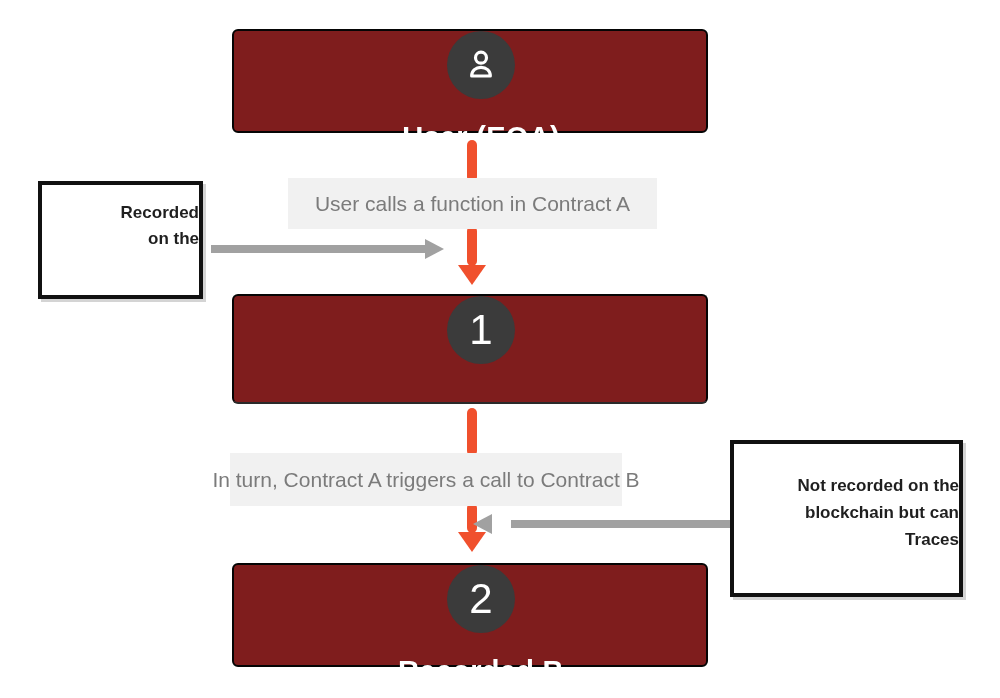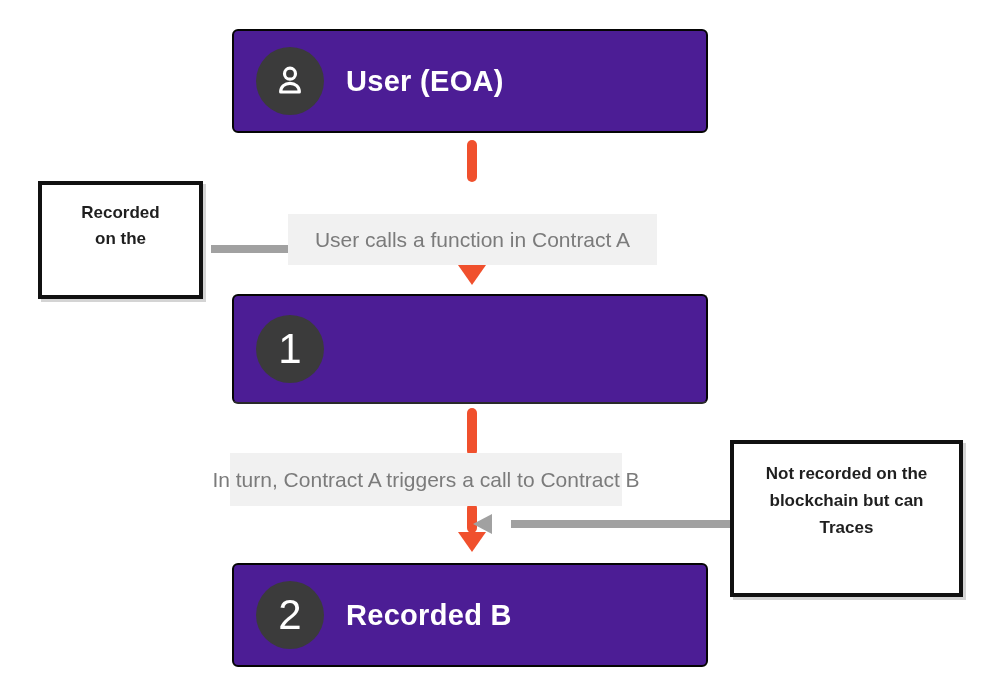--- a/index.html
+++ b/index.html
@@ -3,39 +3,39 @@
 <meta charset="utf-8">
 <style>
   html,body{margin:0;padding:0;background:#ffffff;}
   .diagram{
     position:relative;width:1000px;height:698px;background:#ffffff;
     font-family:"Liberation Sans","DejaVu Sans",sans-serif;overflow:hidden;
   }
   
   .node{
     position:absolute;box-sizing:border-box;
-    background:#4c1d95;border:2px solid #050505;border-radius:6px;
-    display:flex;align-items:center;gap:22px;padding-left:22px;
+    background:#7f1d1d;border:2px solid #050505;border-radius:6px;
+    display:flex;align-items:center;gap:22px;padding-left:22px;flex-direction:column;
   }
   #node-user{left:232px;top:29px;width:476px;height:104px;}
   #node-a{left:232px;top:294px;width:476px;height:110px;border-bottom-color:#2a2a2a;}
   #node-b{left:232px;top:563px;width:476px;height:104px;}
   .badge{
     width:68px;height:68px;border-radius:50%;background:#3b3b3b;
     display:flex;align-items:center;justify-content:center;flex:0 0 auto;
     color:#ffffff;font-size:42px;font-weight:400;line-height:1;
   }
   .node-label{color:#ffffff;font-size:29px;font-weight:bold;letter-spacing:.3px;}
   
   .edge-label{
     position:absolute;z-index:2;background:#f1f1f1;color:#7b7b7b;
     font-size:21px;display:flex;align-items:center;justify-content:center;
     white-space:nowrap;
   }
-  #strip1{left:288px;top:178px;width:369px;height:51px;margin-top:36px;}
+  #strip1{left:288px;top:178px;width:369px;height:51px;}
   #strip2{left:230px;top:453px;width:392px;height:53px;}
   
   .oline{position:absolute;z-index:1;left:467px;width:10px;background:#f0502d;border-radius:5px;}
   #ol1a{top:140px;height:42px;}
   #ol1b{top:226px;height:40px;}
   #ol2a{top:408px;height:48px;}
   #ol2b{top:503px;height:30px;}
   .ohead{
     position:absolute;z-index:1;left:458px;width:0;height:0;
     border-left:14px solid transparent;border-right:14px solid transparent;
@@ -47,24 +47,24 @@
   .gshaft{position:absolute;z-index:1;height:8px;background:#a1a1a1;}
   #gshaft-l{left:211px;top:245px;width:214px;}
   #gshaft-r{left:511px;top:520px;width:219px;}
   .ghead{position:absolute;z-index:1;width:0;height:0;border-top:10px solid transparent;border-bottom:10px solid transparent;}
   #ghead-l{left:425px;top:239px;border-left:19px solid #a1a1a1;}
   #ghead-r{left:473px;top:514px;border-right:19px solid #a1a1a1;}
   
   .ann{
     position:absolute;z-index:3;box-sizing:border-box;background:#ffffff;
     border:4px solid #111111;box-shadow:3px 3px 0 #d4d4d4;
-    text-align:center;font-weight:bold;color:#1f1f1f;
+    text-align:right;font-weight:bold;color:#1f1f1f;
   }
   #ann-left{left:38px;top:181px;width:165px;height:118px;font-size:17px;line-height:26px;padding-top:15px;}
-  #ann-right{left:730px;top:440px;width:233px;height:157px;font-size:17px;line-height:27px;padding-top:16px;}
+  #ann-right{left:730px;top:440px;width:233px;height:157px;font-size:17px;line-height:27px;padding-top:28px;}
   .ann-line{display:block;}
   .icon-wrap{display:flex;align-items:center;justify-content:center;width:100%;height:100%;}
 </style>
 </head>
 <body>
 
 <div class="diagram">
 
   <div class="node" id="node-user">
     <div class="badge">

